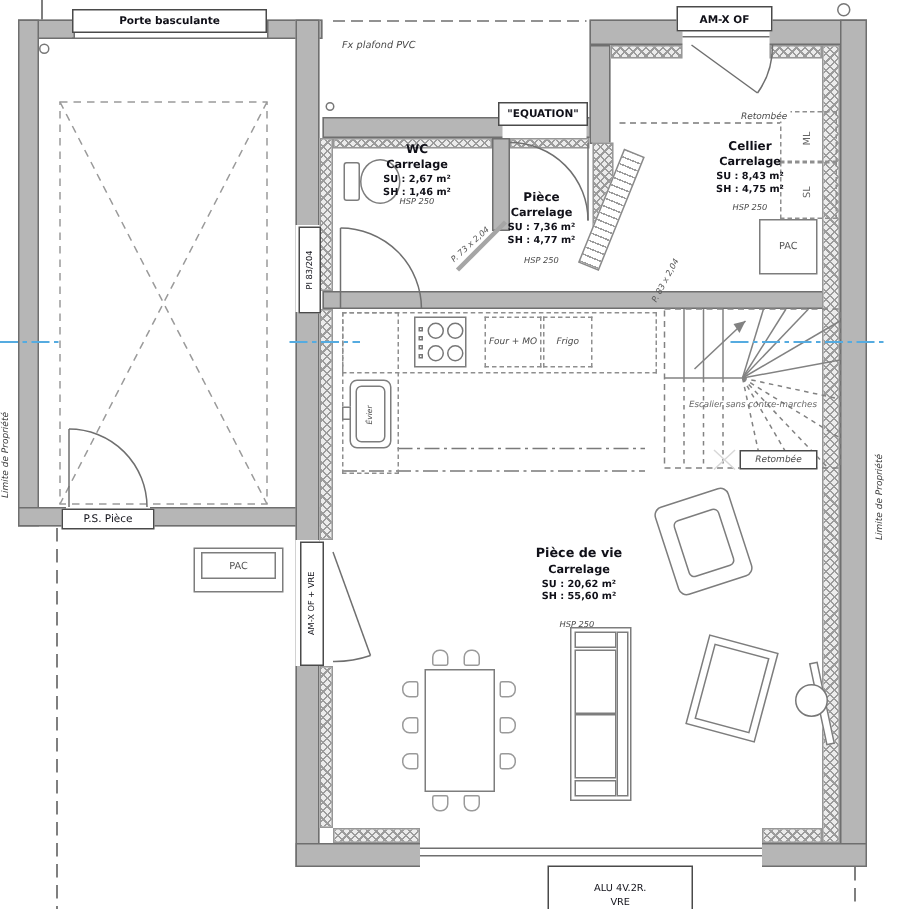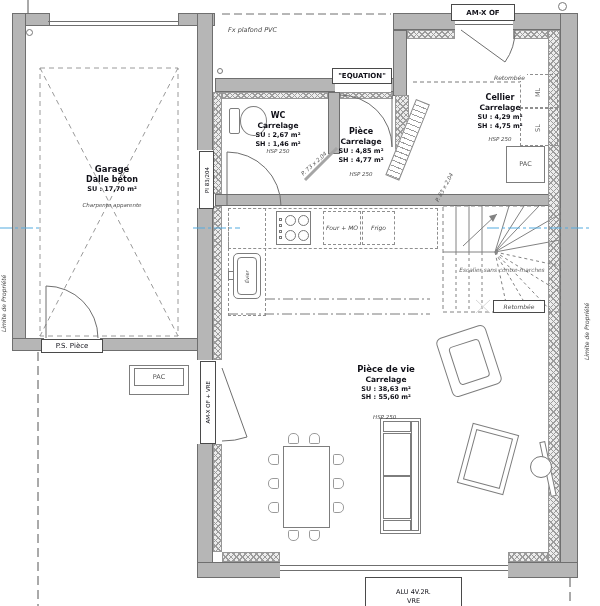--- a/index.html
+++ b/index.html
@@ -226,20 +226,23 @@
   <div class="a solid" style="left:464px;top:428px;width:48px;height:62px;transform:rotate(15deg);background:transparent">
     <div class="a solid" style="left:4px;top:4px;width:38px;height:52px"></div>
   </div>
   <div class="a solid" style="left:545px;top:441px;width:6px;height:56px;transform:rotate(-12deg)"></div>
   <div class="a circ" style="left:530px;top:456px;width:22px;height:22px"></div>
 
   <div class="a circ" style="left:26px;top:29px;width:7px;height:7px"></div>
   <div class="a circ" style="left:217px;top:68px;width:6px;height:6px"></div>
   <div class="a circ" style="left:558px;top:2px;width:9px;height:9px"></div>
 
+  <div class="a blabel b" style="left:48px;top:6px;width:130px;height:16px">
+    <span>Porte basculante</span>
+  </div>
   <div class="a blabel b" style="left:451px;top:4px;width:64px;height:17px">
     <span>AM-X OF</span>
   </div>
   <div class="a blabel b" style="left:332px;top:68px;width:60px;height:16px">
     <span>"EQUATION"</span>
   </div>
   <div class="a blabel" style="left:41px;top:339px;width:62px;height:14px">
     <span>P.S. Pièce</span>
   </div>
   <div class="a blabel col" style="left:365px;top:577px;width:97px;height:40px;font-size:6.5px">
@@ -258,52 +261,46 @@
 
   <div class="a t it" style="left:228px;top:26px;font-size:6.5px">Fx plafond PVC</div>
   <div class="a t it" style="left:492px;top:74px;font-size:6px;background:#fff;padding:0 2px">Retombée</div>
   <div class="a t it" style="left:300px;top:172px;font-size:5.5px;transform:rotate(-42deg);transform-origin:left top;color:#555">P. 73 x 2,04</div>
   <div class="a t it" style="left:434px;top:200px;font-size:5.5px;transform:rotate(-62deg);transform-origin:left top;color:#555">P. 83 x 2,04</div>
   <div class="a t it gry" style="left:447px;top:267px;width:110px;text-align:center;font-size:5.8px">Escalier sans contre-marches</div>
 
   <div class="a v it" style="left:0px;top:258px;width:11px;height:90px;font-size:6px;color:#3a3a3a">Limite de Propriété</div>
   <div class="a v it" style="left:583px;top:286px;width:11px;height:90px;font-size:6px;color:#3a3a3a">Limite de Propriété</div>
 
-  <div class="a rc" style="left:52px;top:164px;width:120px">
-    <div class="b" style="font-size:8.5px">Garage</div>
-    <div class="b" style="font-size:8px">Dalle béton</div>
-    <div class="b" style="font-size:6.5px">SU : 17,70 m²</div>
-    <div class="it" style="font-size:5.5px;margin-top:8px">Charpente apparente</div>
-  </div>
-
-  <div class="a rc" style="left:240px;top:111px;width:76px">
+
+  <div class="a rc" style="left:240px;top:95px;width:76px">
     <div class="b" style="font-size:8px">WC</div>
     <div class="b" style="font-size:7.5px">Carrelage</div>
     <div class="b" style="font-size:6.5px">SU : 2,67 m²</div>
     <div class="b" style="font-size:6.5px">SH : 1,46 m²</div>
     <div class="it" style="font-size:5.5px">HSP 250</div>
   </div>
 
   <div class="a rc" style="left:325px;top:127px;width:72px">
     <div class="b" style="font-size:8px">Pièce</div>
     <div class="b" style="font-size:7.5px">Carrelage</div>
-    <div class="b" style="font-size:6.5px">SU : 4,85 m²</div>
+    <div class="b" style="font-size:6.5px">SU : 7,36 m²</div>
     <div class="b" style="font-size:6.5px">SH : 4,77 m²</div>
     <div class="it" style="font-size:5.5px;margin-top:7px">HSP 250</div>
   </div>
 
   <div class="a rc" style="left:462px;top:93px;width:76px">
     <div class="b" style="font-size:8px">Cellier</div>
     <div class="b" style="font-size:7.5px">Carrelage</div>
-    <div class="b" style="font-size:6.5px">SU : 4,29 m²</div>
+    <div class="b" style="font-size:6.5px">SU : 8,43 m²</div>
     <div class="b" style="font-size:6.5px">SH : 4,75 m²</div>
     <div class="it" style="font-size:5.5px;margin-top:6px">HSP 250</div>
   </div>
 
   <div class="a rc" style="left:340px;top:364px;width:92px">
     <div class="b" style="font-size:8.5px">Pièce de vie</div>
     <div class="b" style="font-size:7.5px">Carrelage</div>
-    <div class="b" style="font-size:6.5px">SU : 38,63 m²</div>
+    <div class="b" style="font-size:6.5px">SU : 20,62 m²</div>
     <div class="b" style="font-size:6.5px">SH : 55,60 m²</div>
   </div>
   <div class="a it" style="left:373px;top:414px;font-size:5.5px">HSP 250</div>
 
 </div>
 
 </body></html>

